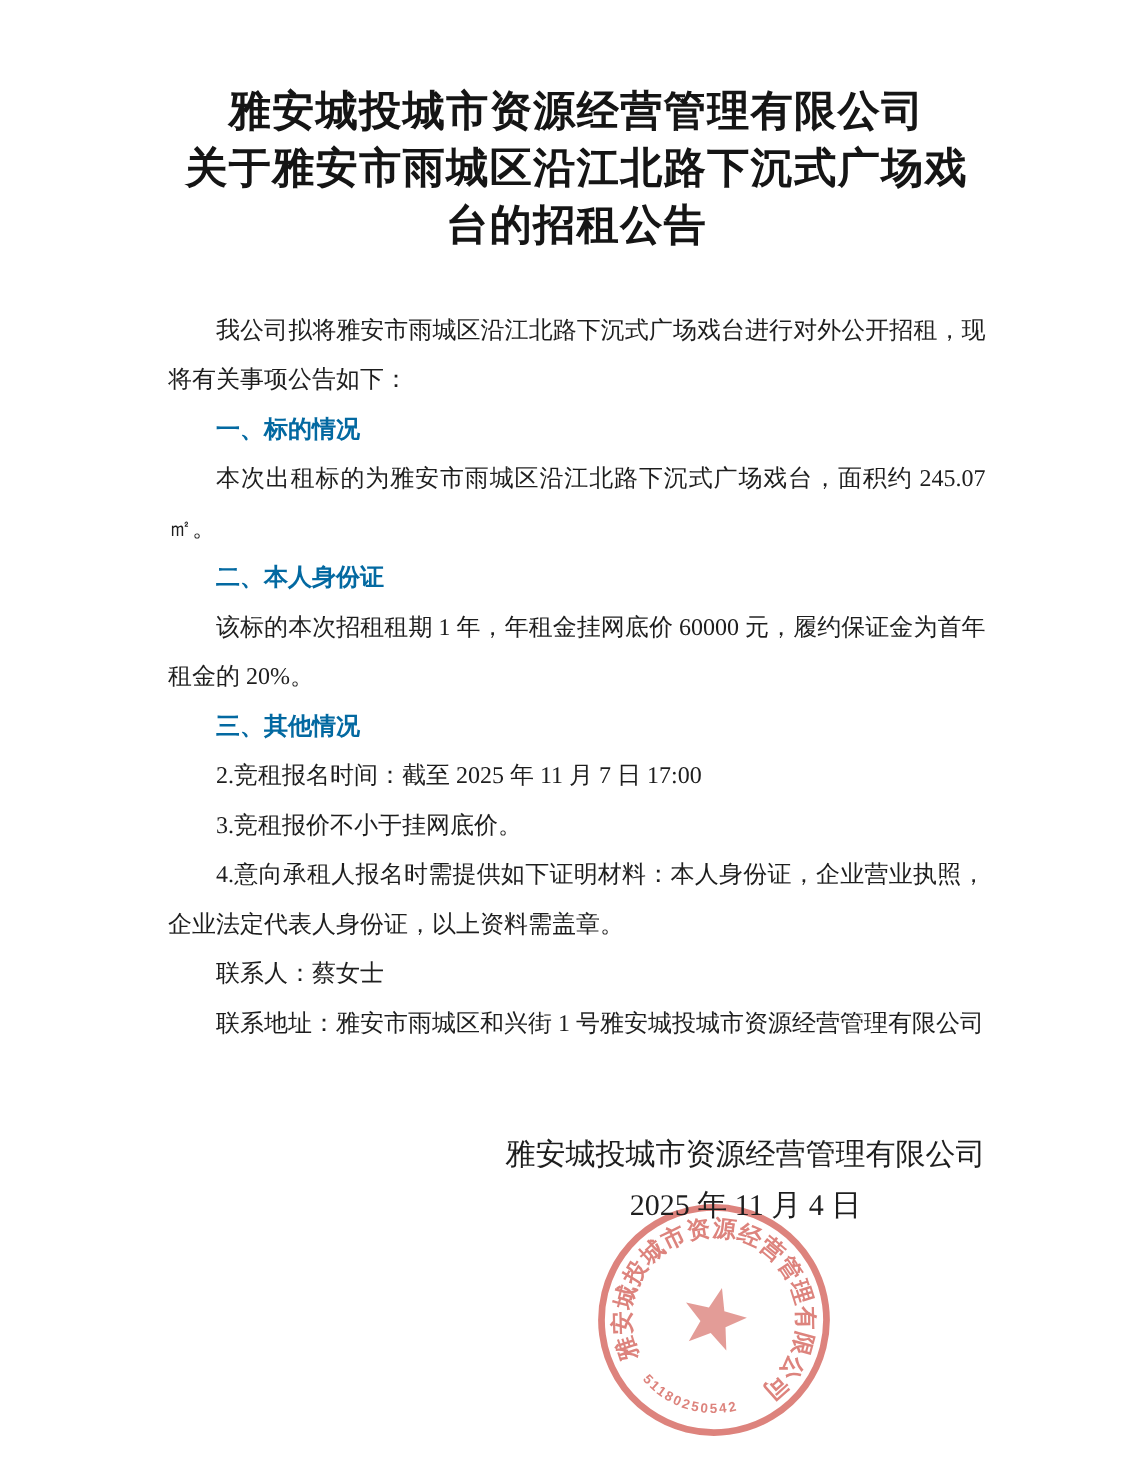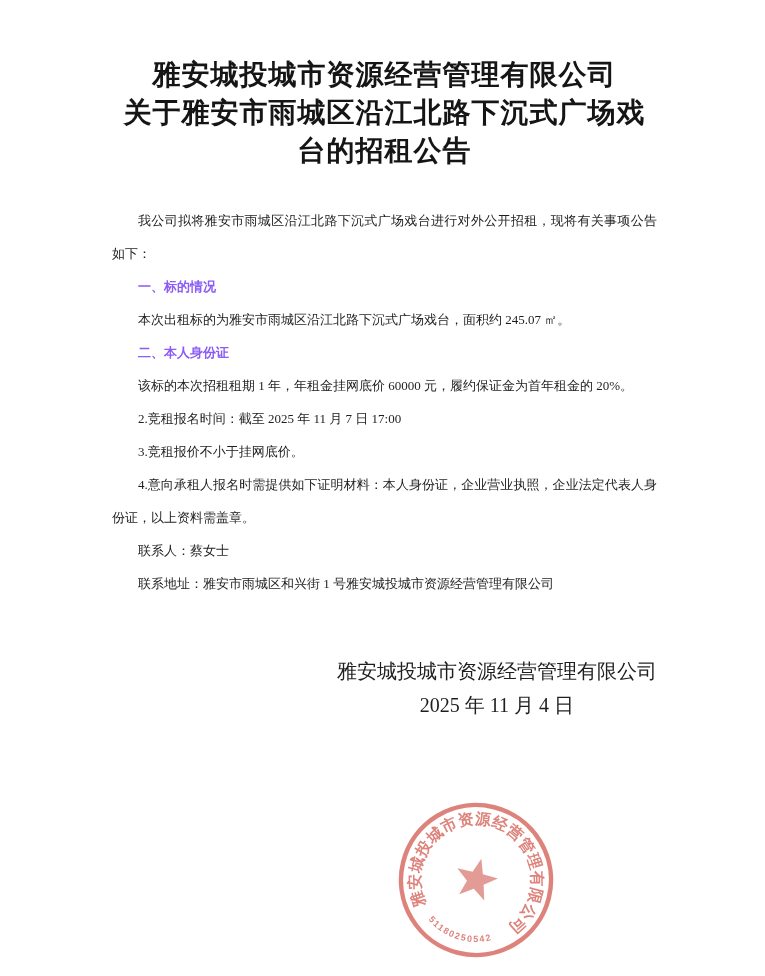--- a/index.html
+++ b/index.html
@@ -23,29 +23,29 @@
     margin: 0;
     text-align: center;
     font-size: 28px;
     line-height: 38px;
     font-weight: bold;
     color: #151515;
     letter-spacing: 1px;
   }
   .doc-body {
     margin-top: 34px;
-    font-size: 13px;
+    font-size: 16px;
     line-height: 33px;
     text-align: justify;
   }
   .doc-body p { margin: 0; text-indent: 2em; }
   .heading {
     font-family: "Liberation Sans", "DejaVu Sans", sans-serif;
     font-weight: bold;
-    color: #8b5cf6;
+    color: #0369a1;
   }
   .signature {
     margin-top: 54px;
     text-align: right;
     font-size: 20px;
     line-height: 34px;
   }
   .sig-inner { display: inline-block; text-align: center; }
   .seal {
     position: absolute;
@@ -88,20 +88,21 @@
 
     <div class="doc-body">
       <p>我公司拟将雅安市雨城区沿江北路下沉式广场戏台进行对外公开招租，现将有关事项公告如下：</p>
 
       <p class="heading">一、标的情况</p>
       <p>本次出租标的为雅安市雨城区沿江北路下沉式广场戏台，面积约 245.07 ㎡。</p>
 
       <p class="heading">二、本人身份证</p>
       <p>该标的本次招租租期 1 年，年租金挂网底价 60000 元，履约保证金为首年租金的 20%。</p>
 
+      <p class="heading">三、其他情况</p>
       <p>2.竞租报名时间：截至 2025 年 11 月 7 日 17:00</p>
       <p>3.竞租报价不小于挂网底价。</p>
       <p>4.意向承租人报名时需提供如下证明材料：本人身份证，企业营业执照，企业法定代表人身份证，以上资料需盖章。</p>
 
       <p>联系人：蔡女士</p>
       <p>联系地址：雅安市雨城区和兴街 1 号雅安城投城市资源经营管理有限公司</p>
     </div>
 
     <div class="signature">
       <div class="sig-inner">

